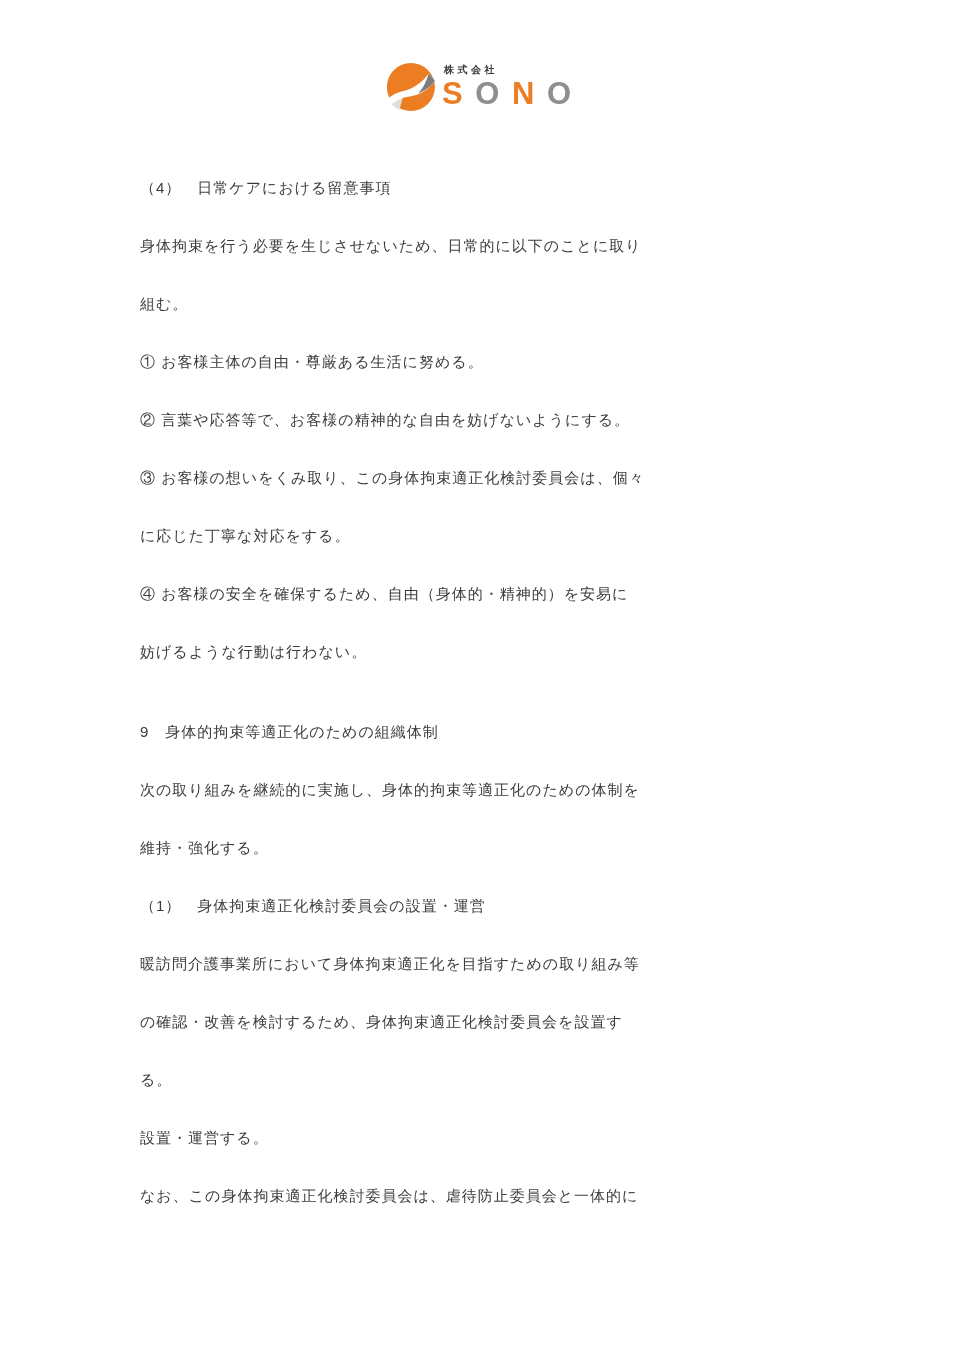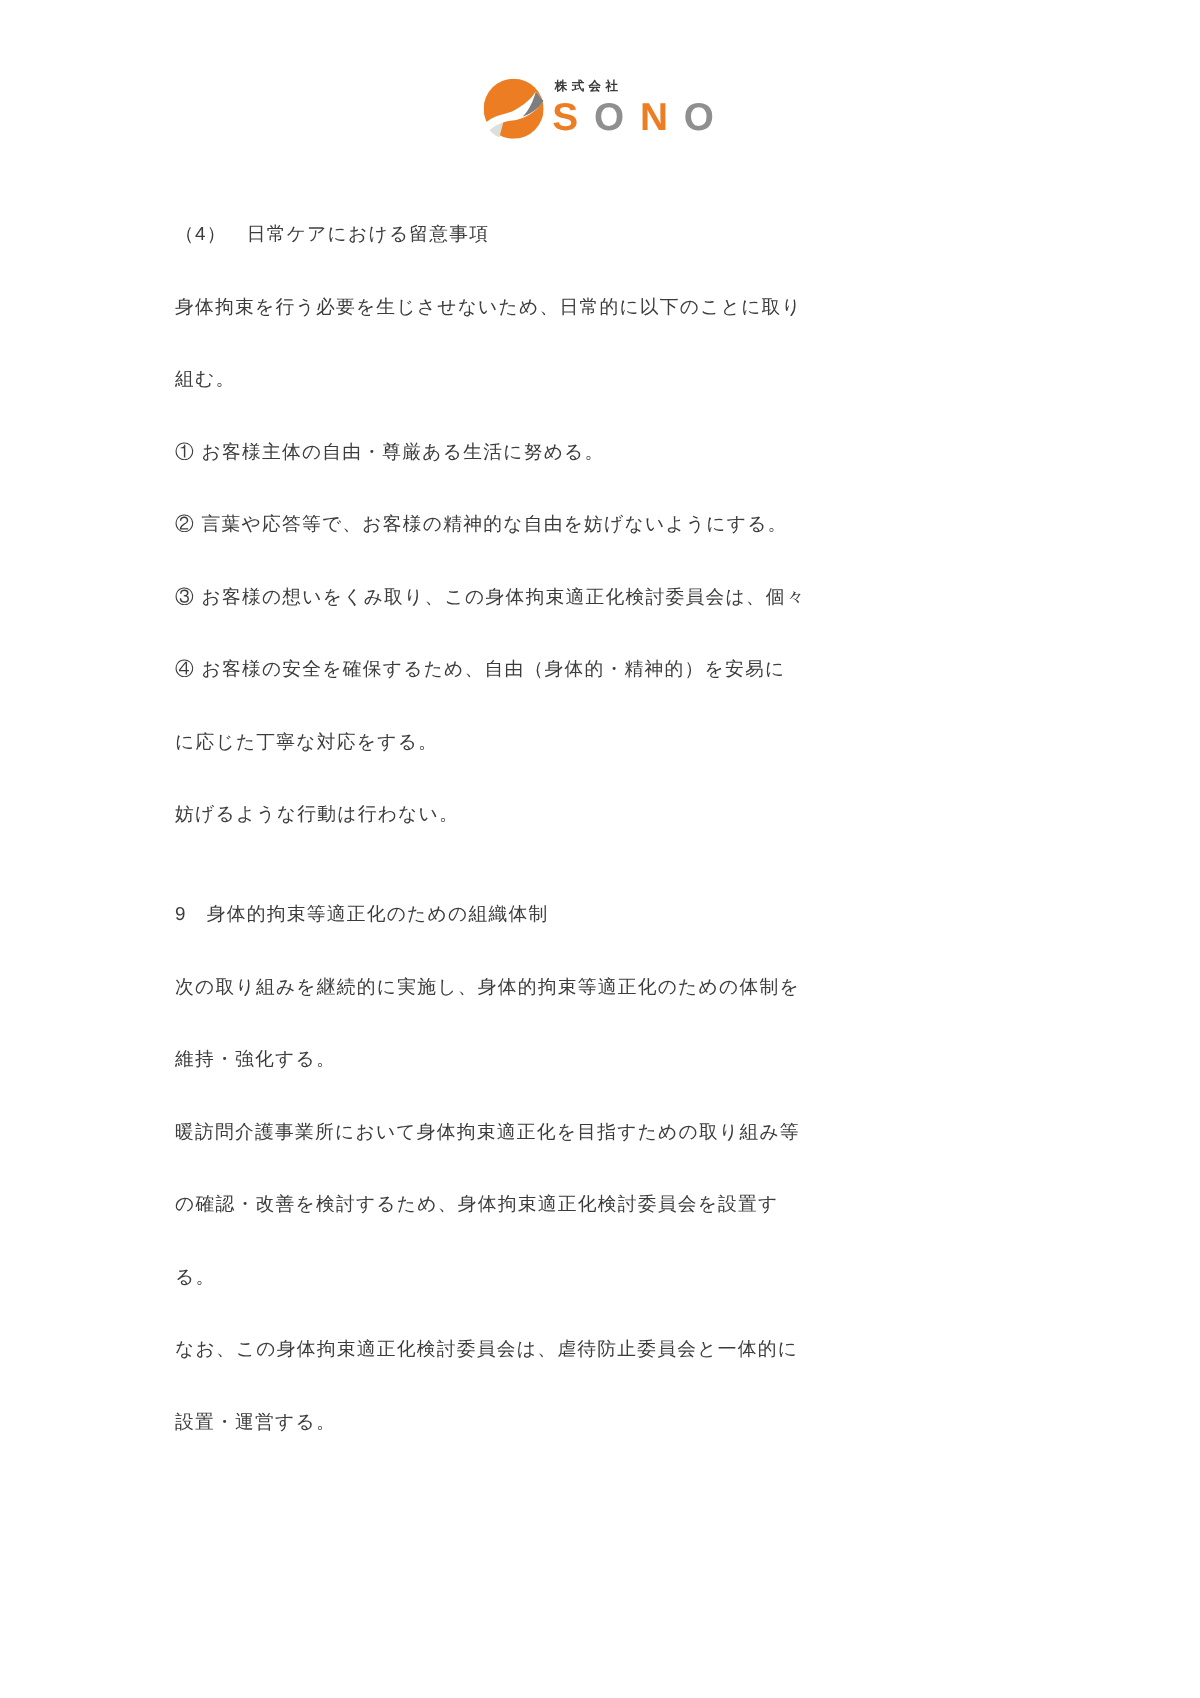--- a/index.html
+++ b/index.html
@@ -90,37 +90,38 @@
       <div class="line">身体拘束を行う必要を生じさせないため、日常的に以下のことに取り</div>
 
       <div class="line">組む。</div>
 
       <div class="line">① お客様主体の自由・尊厳ある生活に努める。</div>
 
       <div class="line">② 言葉や応答等で、お客様の精神的な自由を妨げないようにする。</div>
 
       <div class="line">③ お客様の想いをくみ取り、この身体拘束適正化検討委員会は、個々</div>
 
+      <div class="line">に応じた丁寧な対応をする。</div>
+
       <div class="line">④ お客様の安全を確保するため、自由（身体的・精神的）を安易に</div>
-
-      <div class="line">に応じた丁寧な対応をする。</div>
 
       <div class="line">妨げるような行動は行わない。</div>
 
       <div class="line gap">9　身体的拘束等適正化のための組織体制</div>
 
       <div class="line">次の取り組みを継続的に実施し、身体的拘束等適正化のための体制を</div>
 
       <div class="line">維持・強化する。</div>
 
+      <div class="line">（1）　身体拘束適正化検討委員会の設置・運営</div>
 
       <div class="line">暖訪問介護事業所において身体拘束適正化を目指すための取り組み等</div>
 
       <div class="line">の確認・改善を検討するため、身体拘束適正化検討委員会を設置す</div>
 
       <div class="line">る。</div>
 
+      <div class="line">設置・運営する。</div>
+
       <div class="line">なお、この身体拘束適正化検討委員会は、虐待防止委員会と一体的に</div>
-
-      <div class="line">設置・運営する。</div>
     </div>
 
 </div>
 
 </body></html>

